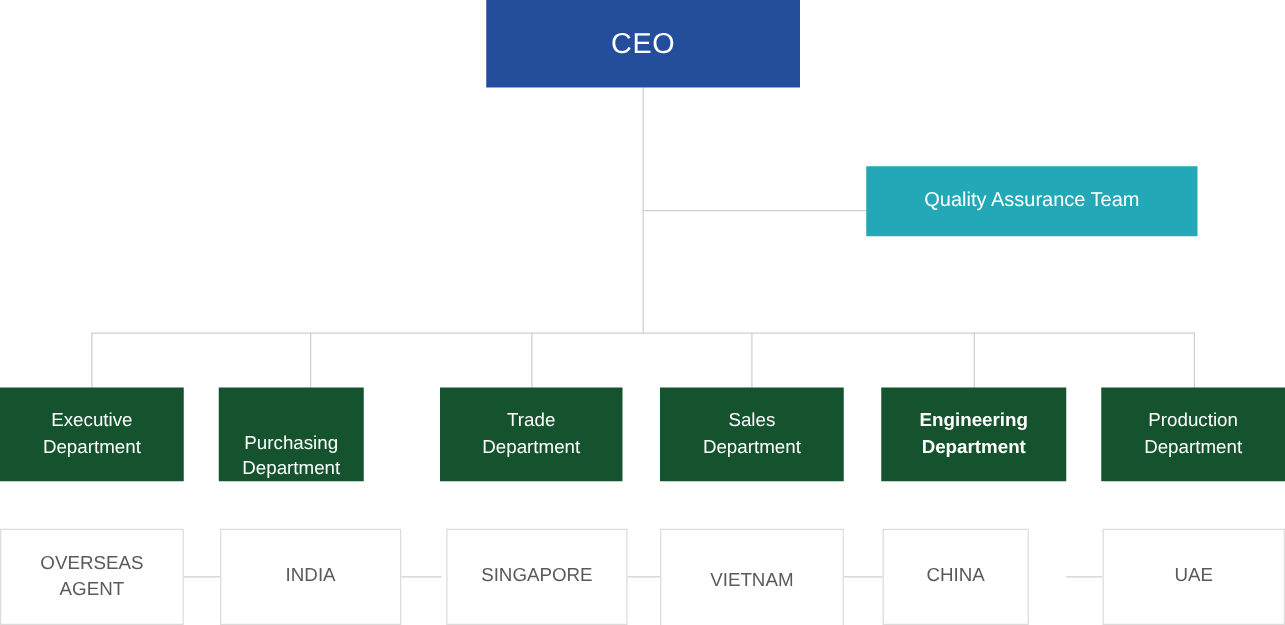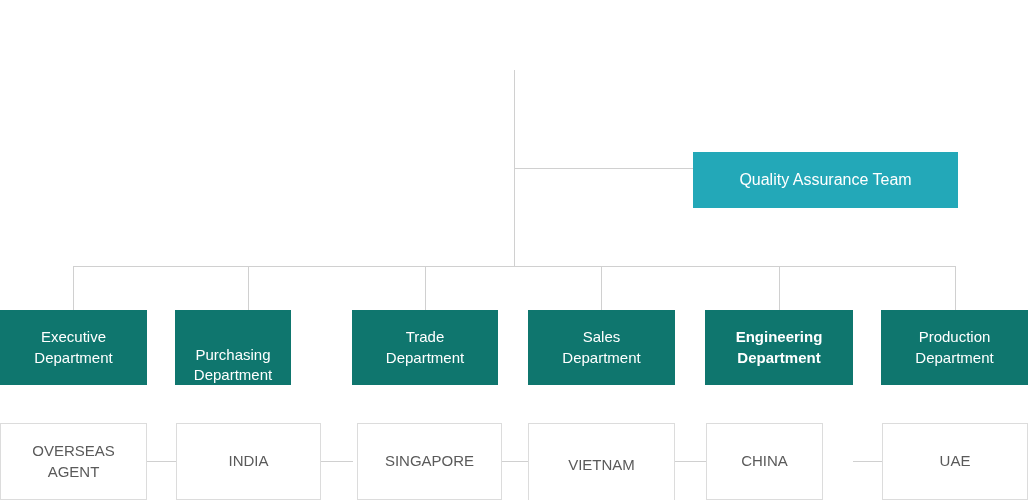--- a/index.html
+++ b/index.html
@@ -43,21 +43,21 @@
     letter-spacing: 0.5px;
   }
 
   .node-qa {
     background: #23a8b8;
     color: #ffffff;
     font-size: 16px;
   }
 
   .node-dept {
-    background: #0f766e;
+    background: #14532d;
     color: #ffffff;
     font-size: 15px;
   }
   .node-dept .label-line { display: block; }
 
   .node-region {
     background: #ffffff;
     border: 1px solid #dcdcdc;
     color: #5a5a5a;
     font-size: 15px;
@@ -81,22 +81,25 @@
   <div class="line line-v" style="left:601px; top:266px; height:45px;"></div>
   <div class="line line-v" style="left:779px; top:266px; height:45px;"></div>
   <div class="line line-v" style="left:955px; top:266px; height:45px;"></div>
 
   <div class="line line-h" style="left:147px; top:461px; width:29px;"></div>
   <div class="line line-h" style="left:321px; top:461px; width:32px;"></div>
   <div class="line line-h" style="left:498px; top:461px; width:30px;"></div>
   <div class="line line-h" style="left:675px; top:461px; width:31px;"></div>
   <div class="line line-h" style="left:853px; top:461px; width:29px;"></div>
 
+  <div class="node node-ceo" style="left:389px; top:0px; width:251px; height:70px;">
+    <span>CEO</span>
+  </div>
 
-  <div class="node node-qa" style="left:693px; top:152px; width:265px; height:56px;text-align:right;">
+  <div class="node node-qa" style="left:693px; top:133px; width:265px; height:56px;text-align:right;">
     <span>Quality Assurance Team</span>
   </div>
 
   <div class="node node-dept" style="left:0px; top:310px; width:147px; height:75px;">
     <span>
       <span class="label-line">Executive</span>
       <span class="label-line">Department</span>
     </span>
   </div>
 

